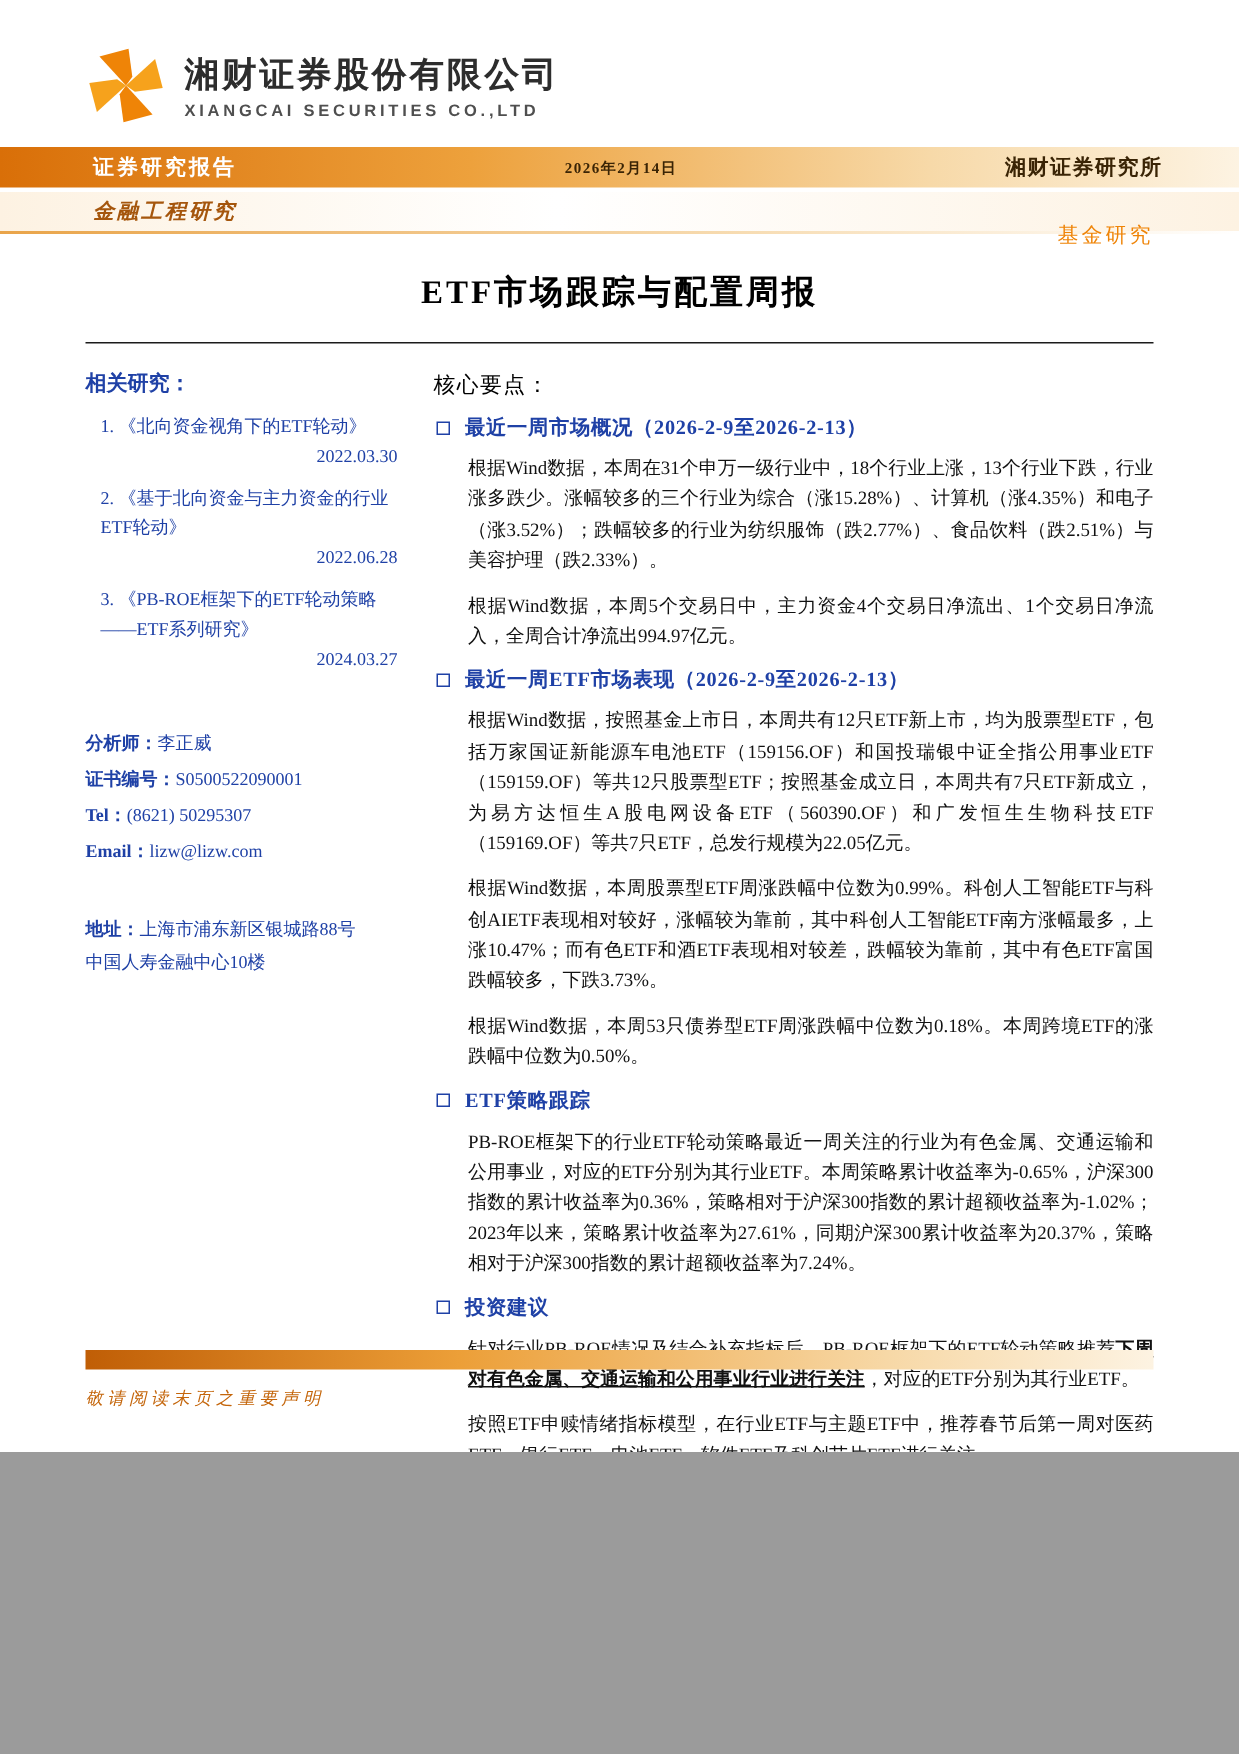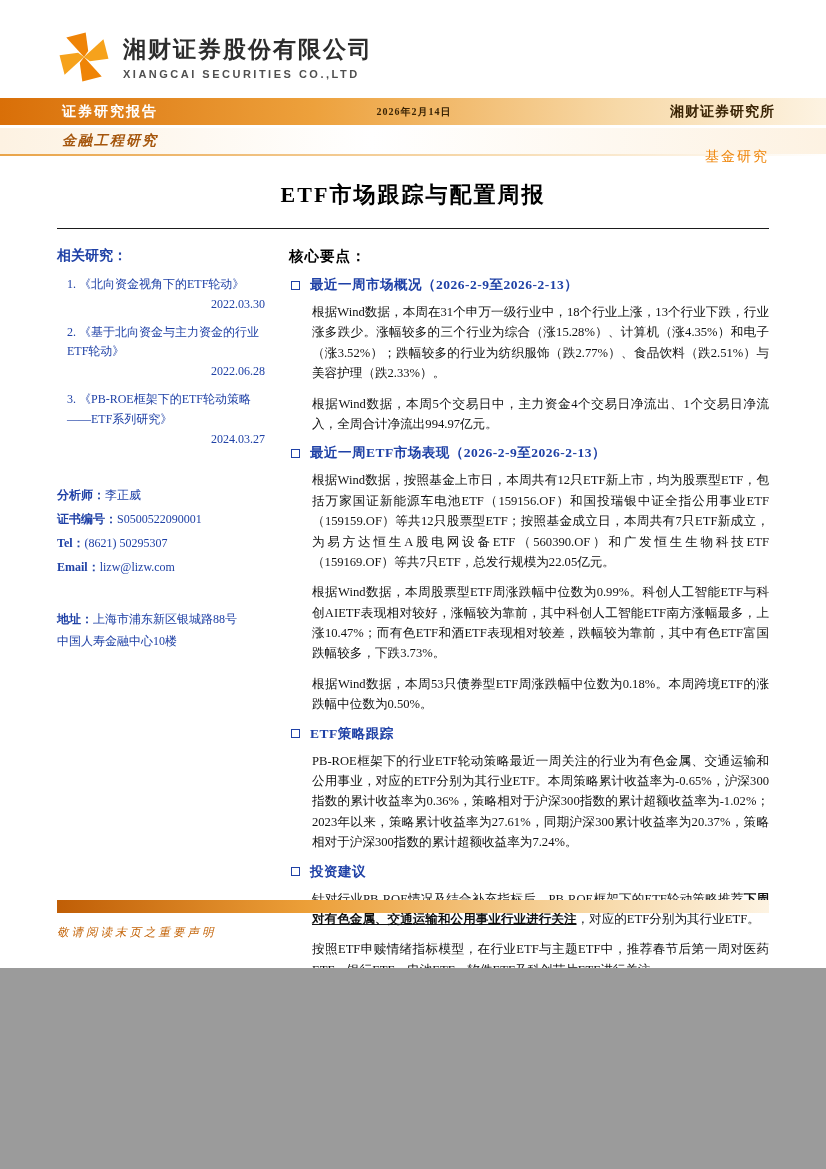--- a/index.html
+++ b/index.html
@@ -69,21 +69,21 @@
   .sidebar { width: 212px; flex: none; color: #1f41a6; }
   .sidebar .related-title { font-weight: bold; font-size: 14px; margin-bottom: 10px; }
   .related-item { font-size: 12px; line-height: 1.65; margin-bottom: 8px; padding-left: 10px; }
   .related-item .r-date { display: block; text-align: right; padding-right: 4px; }
   .analyst-block { margin-top: 34px; font-size: 12px; line-height: 2.0; }
   .analyst-block .lbl { font-weight: bold; }
   .address-block { margin-top: 30px; font-size: 12px; line-height: 1.8; }
   .address-block .lbl { font-weight: bold; }
   
   .main { flex: 1; }
-  .core-heading { font-weight: bold; font-size: 14.5px; color: #000; margin-bottom: 10px; letter-spacing: 1px; }
+  .core-heading { font-weight: normal; font-size: 14.5px; color: #000; margin-bottom: 10px; letter-spacing: 1px; }
   .section-heading {
     display: flex; align-items: center;
     color: #1f41a6; font-weight: bold; font-size: 13.5px;
     margin: 6px 0 8px 0; letter-spacing: 0.5px;
   }
   .bullet-sq {
     width: 9px; height: 9px; flex: none;
     border: 1.6px solid #1f41a6;
     margin-right: 10px; margin-left: 2px;
     background: #fff;

